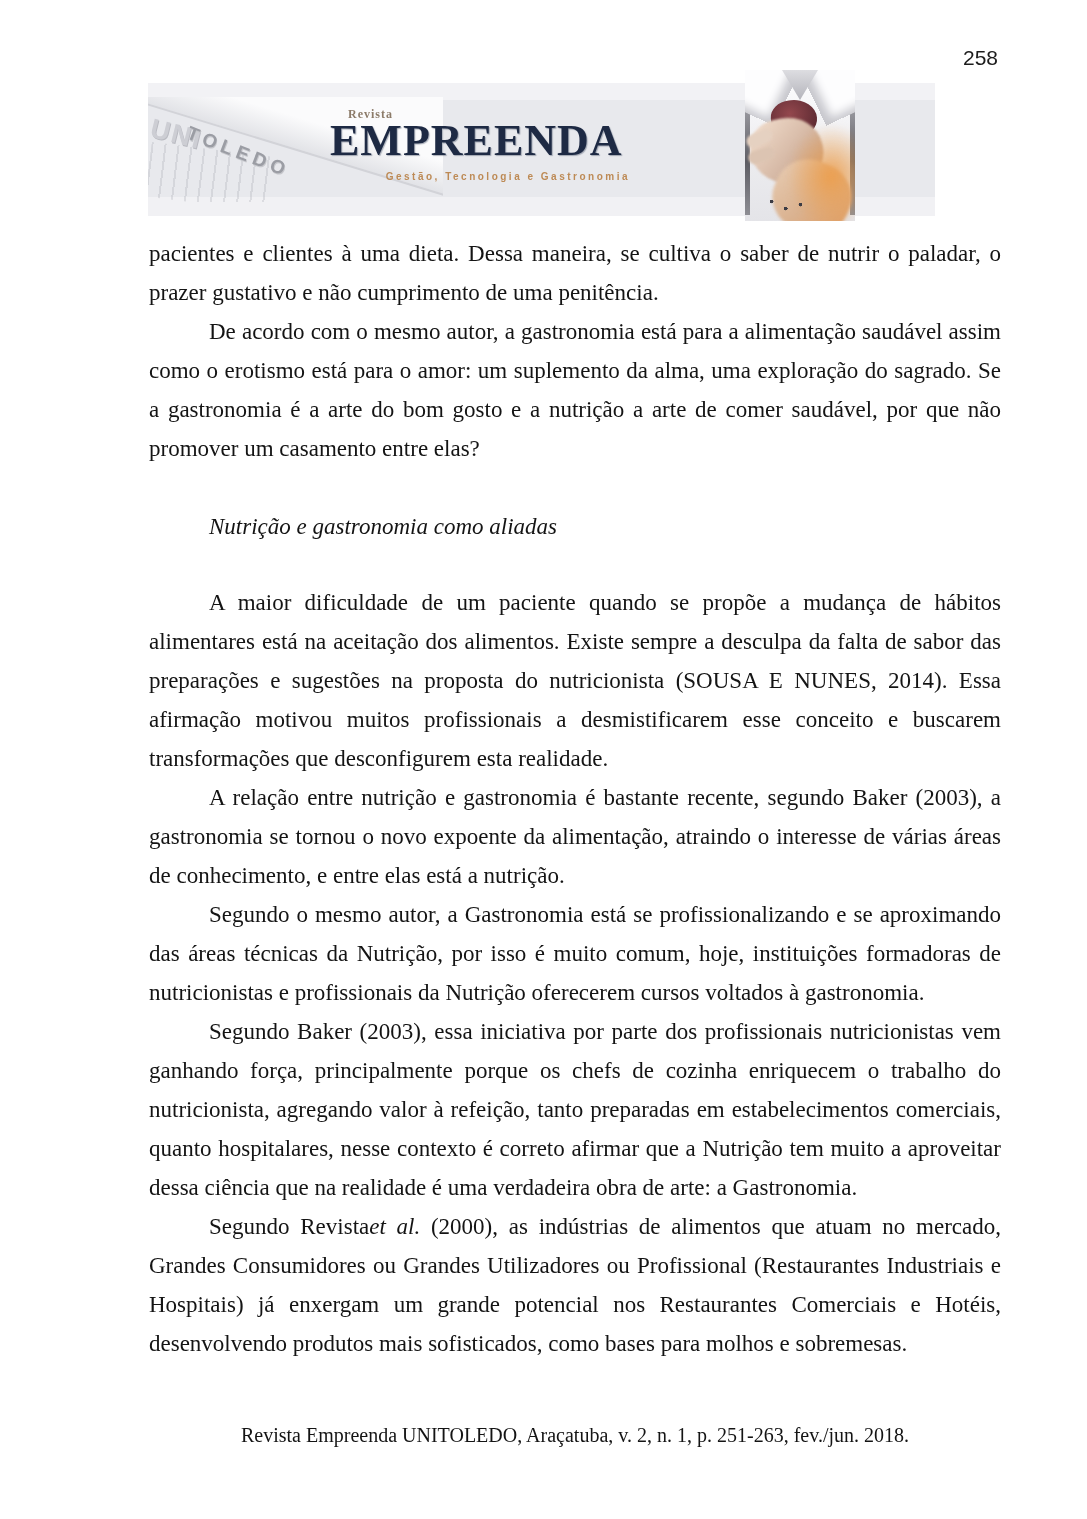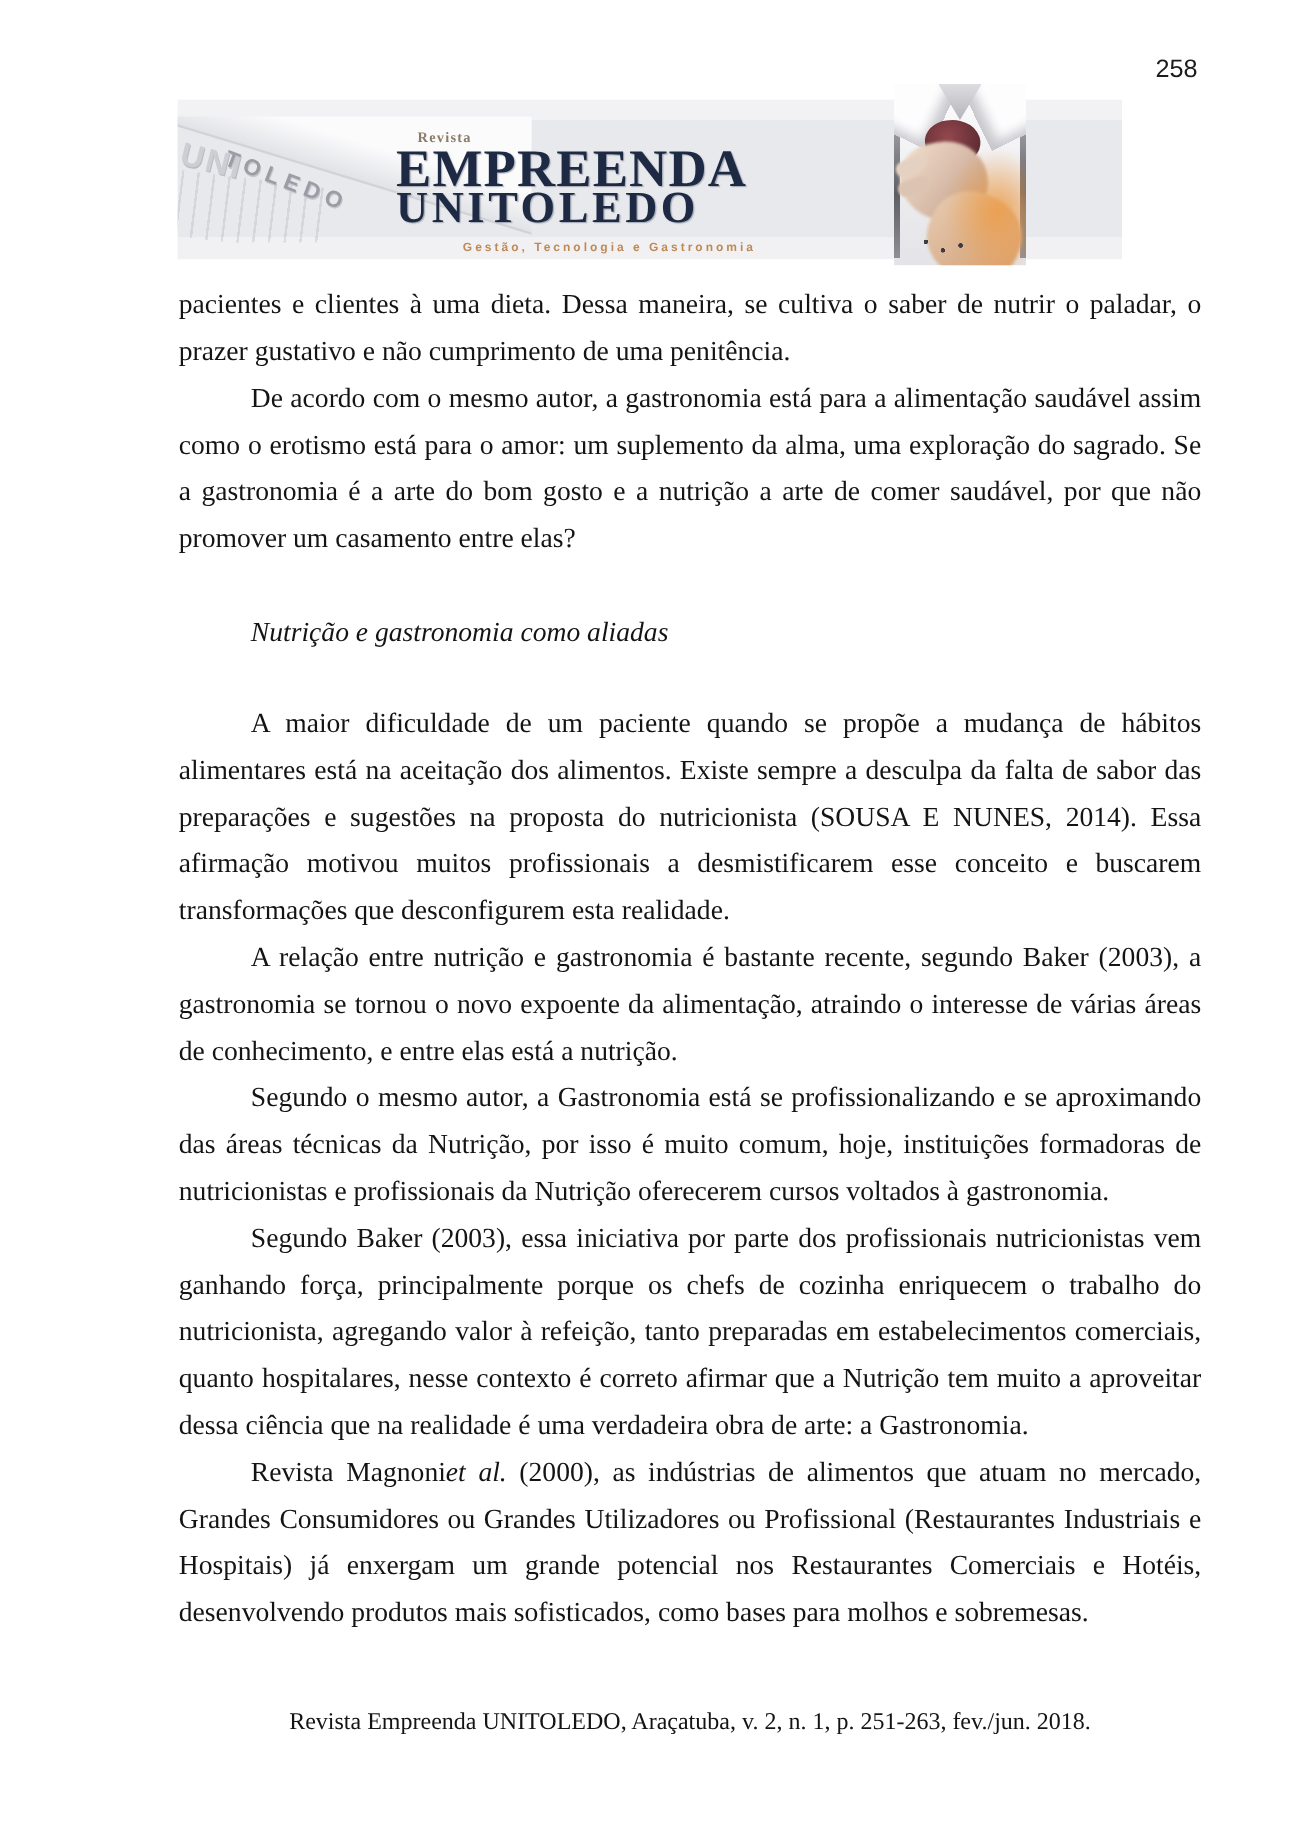--- a/index.html
+++ b/index.html
@@ -95,21 +95,20 @@
   <div class="building">
     <div class="roof-shape"></div>
     <div class="facade-lines"></div>
     <span class="uni-label">UNI</span>
     <span class="toledo-label">TOLEDO</span>
   </div>
 
   <div class="logo">
     <div class="logo-revista">Revista</div>
     <div class="logo-line logo-line1">EMPREENDA</div>
-    <div class="logo-line logo-line2">UNITOLEDO</div>
     <div class="logo-tagline">Gestão, Tecnologia e Gastronomia</div>
   </div>
 
   <div class="photo">
     <div class="ph bar-l"></div>
     <div class="ph bar-r"></div>
     <div class="ph collar-l"></div>
     <div class="ph collar-r"></div>
     <div class="ph neck-shadow"></div>
     <div class="ph tie-knot"></div>
@@ -124,16 +123,16 @@
 </div>
 
 <div class="content">
     <p class="para"><span>pacientes e clientes à uma dieta. Dessa maneira, se cultiva o saber de nutrir o paladar, o prazer gustativo e não cumprimento de uma penitência.</span></p>
     <p class="para indent"><span>De acordo com o mesmo autor, a gastronomia está para a alimentação saudável assim como o erotismo está para o amor: um suplemento da alma, uma exploração do sagrado. Se a gastronomia é a arte do bom gosto e a nutrição a arte de comer saudável, por que não promover um casamento entre elas?</span></p>
     <p class="para heading indent"><i>Nutrição e gastronomia como aliadas</i></p>
     <p class="para indent"><span>A maior dificuldade de um paciente quando se propõe a mudança de hábitos alimentares está na aceitação dos alimentos. Existe sempre a desculpa da falta de sabor das preparações e sugestões na proposta do nutricionista (SOUSA E NUNES, 2014). Essa afirmação motivou muitos profissionais a desmistificarem esse conceito e buscarem transformações que desconfigurem esta realidade.</span></p>
     <p class="para indent"><span>A relação entre nutrição e gastronomia é bastante recente, segundo Baker (2003), a gastronomia se tornou o novo expoente da alimentação, atraindo o interesse de várias áreas de conhecimento, e entre elas está a nutrição.</span></p>
     <p class="para indent"><span>Segundo o mesmo autor, a Gastronomia está se profissionalizando e se aproximando das áreas técnicas da Nutrição, por isso é muito comum, hoje, instituições formadoras de nutricionistas e profissionais da Nutrição oferecerem cursos voltados à gastronomia.</span></p>
     <p class="para indent"><span>Segundo Baker (2003), essa iniciativa por parte dos profissionais nutricionistas vem ganhando força, principalmente porque os chefs de cozinha enriquecem o trabalho do nutricionista, agregando valor à refeição, tanto preparadas em estabelecimentos comerciais, quanto hospitalares, nesse contexto é correto afirmar que a Nutrição tem muito a aproveitar dessa ciência que na realidade é uma verdadeira obra de arte: a Gastronomia.</span></p>
-    <p class="para indent"><span>Revista Magnoni</span><i>et al.</i><span> (2000), as indústrias de alimentos que atuam no mercado, Grandes Consumidores ou Grandes Utilizadores ou Profissional (Restaurantes Industriais e Hospitais) já enxergam um grande potencial nos Restaurantes Comerciais e Hotéis, desenvolvendo produtos mais sofisticados, como bases para molhos e sobremesas.</span></p>
+    <p class="para indent"><span>Segundo Revista</span><i>et al.</i><span> (2000), as indústrias de alimentos que atuam no mercado, Grandes Consumidores ou Grandes Utilizadores ou Profissional (Restaurantes Industriais e Hospitais) já enxergam um grande potencial nos Restaurantes Comerciais e Hotéis, desenvolvendo produtos mais sofisticados, como bases para molhos e sobremesas.</span></p>
   </div>
 
 <div class="footer">Revista Empreenda UNITOLEDO, Araçatuba, v. 2, n. 1, p. 251-263, fev./jun. 2018.</div>
 
 </body></html>

